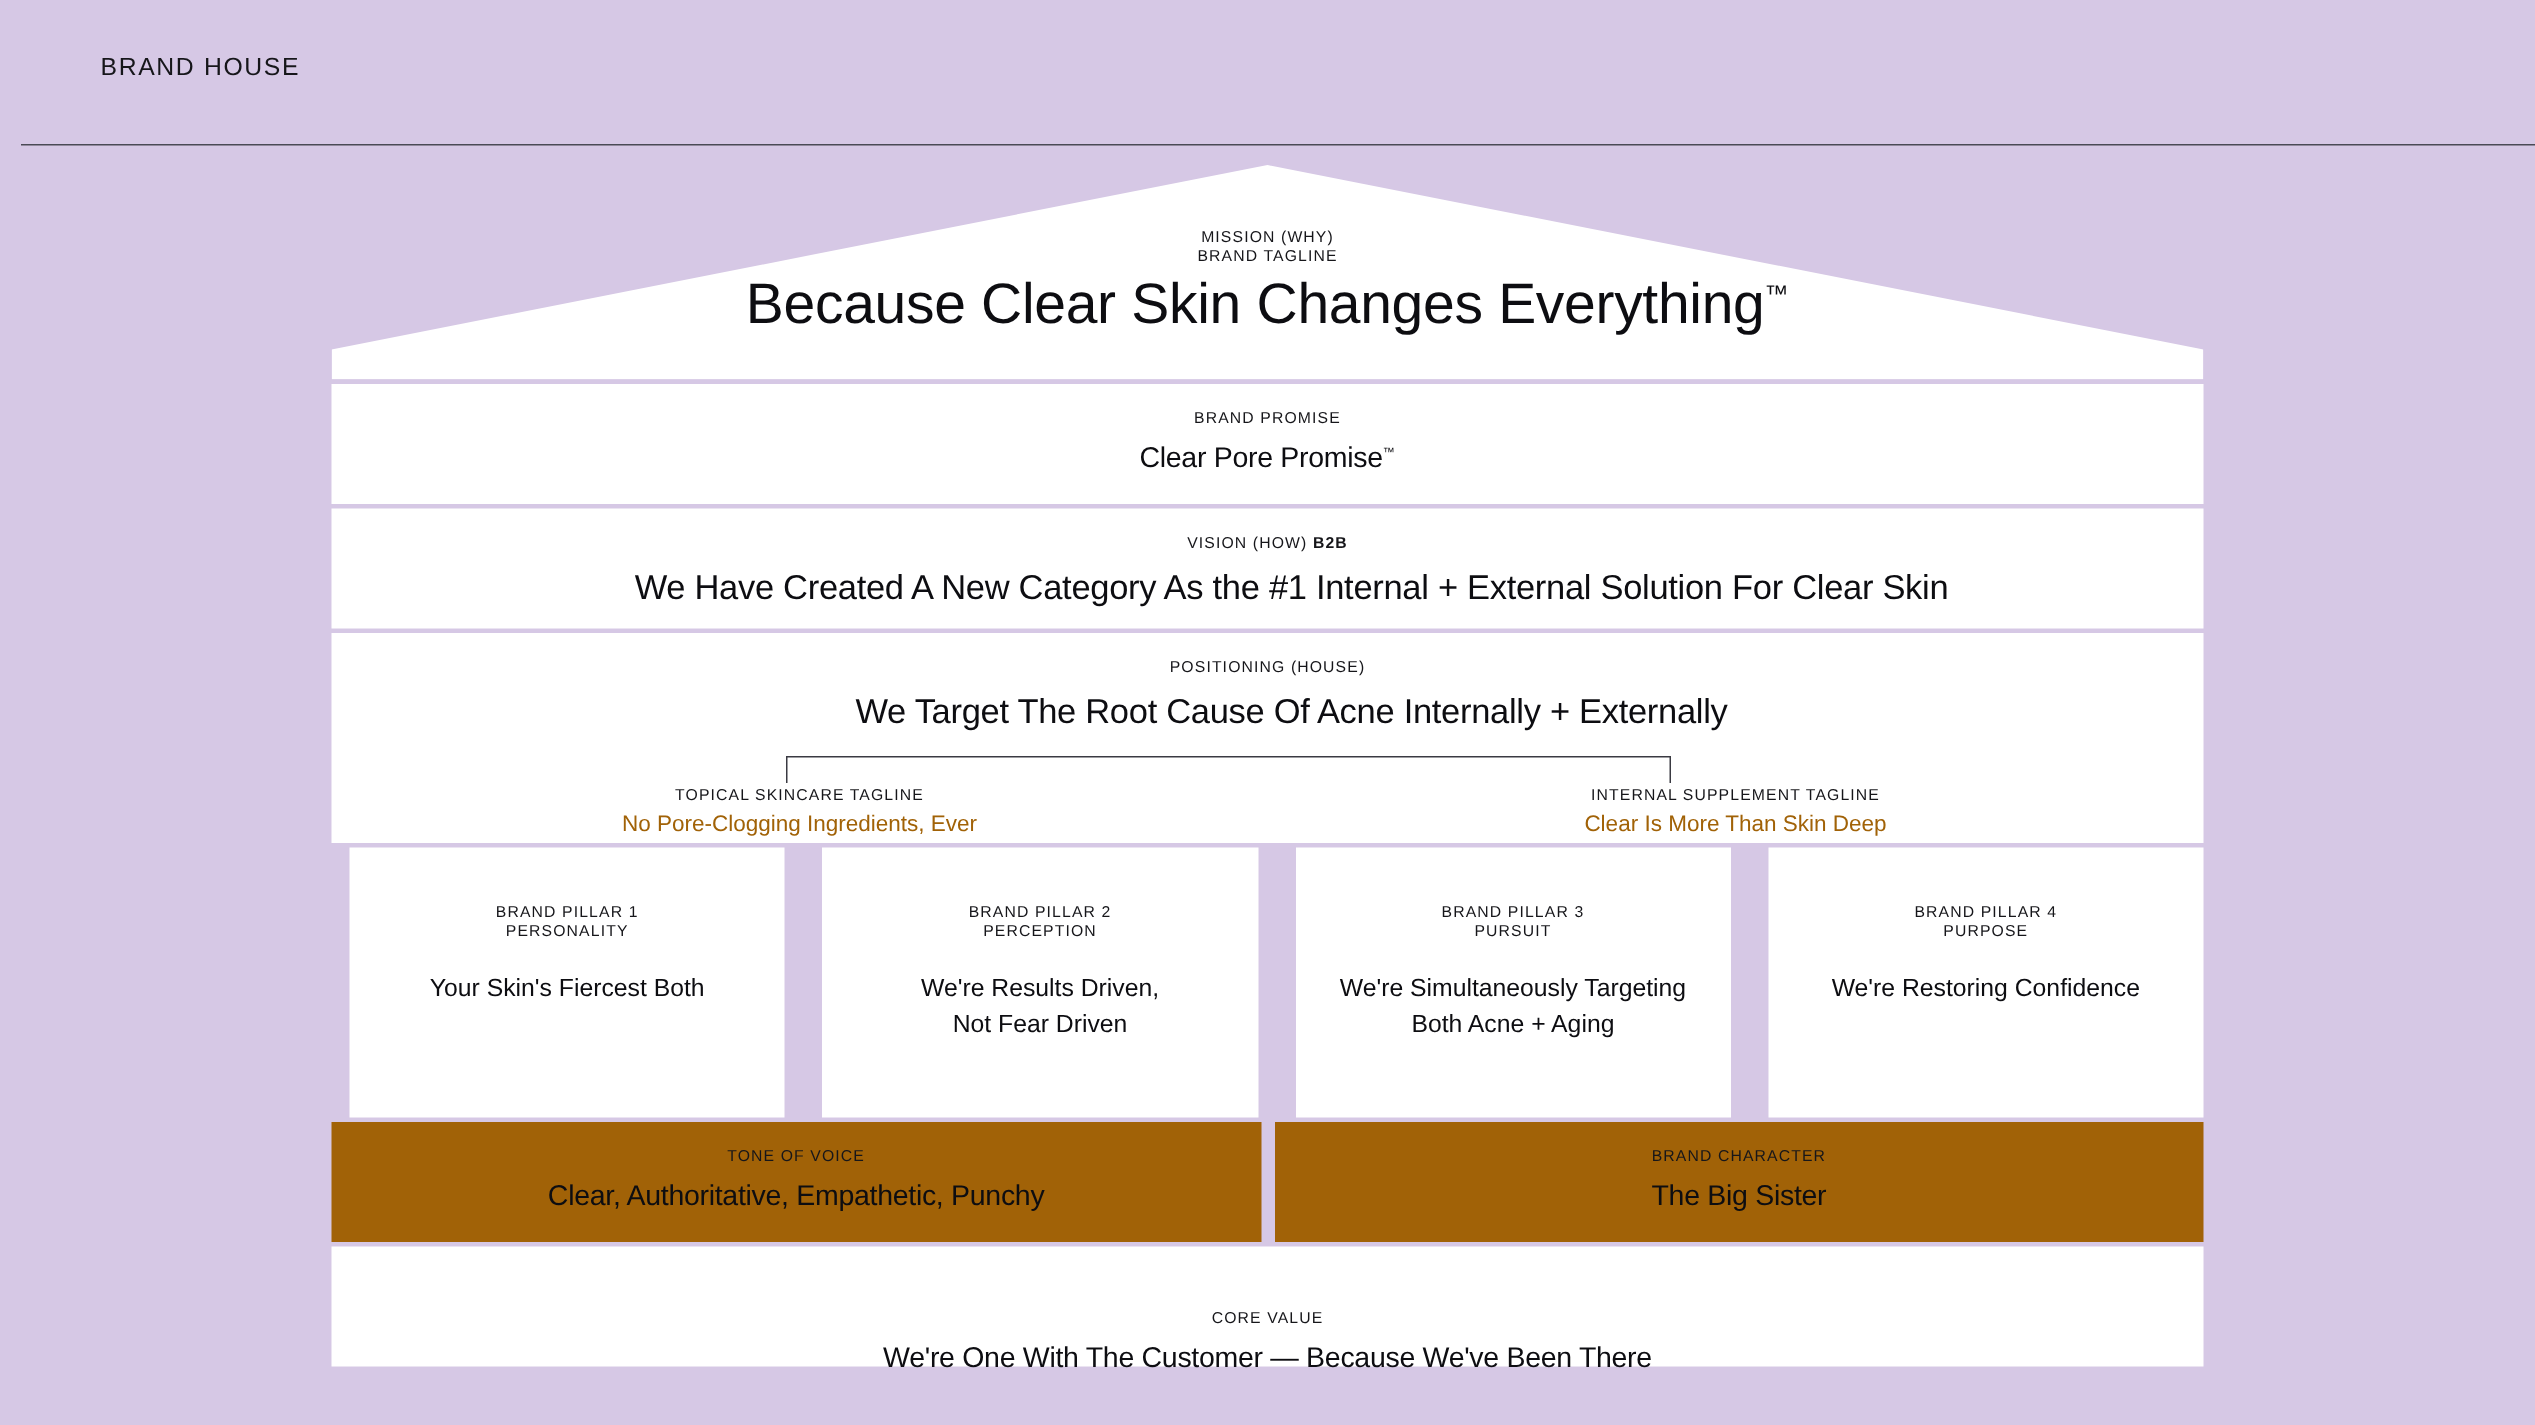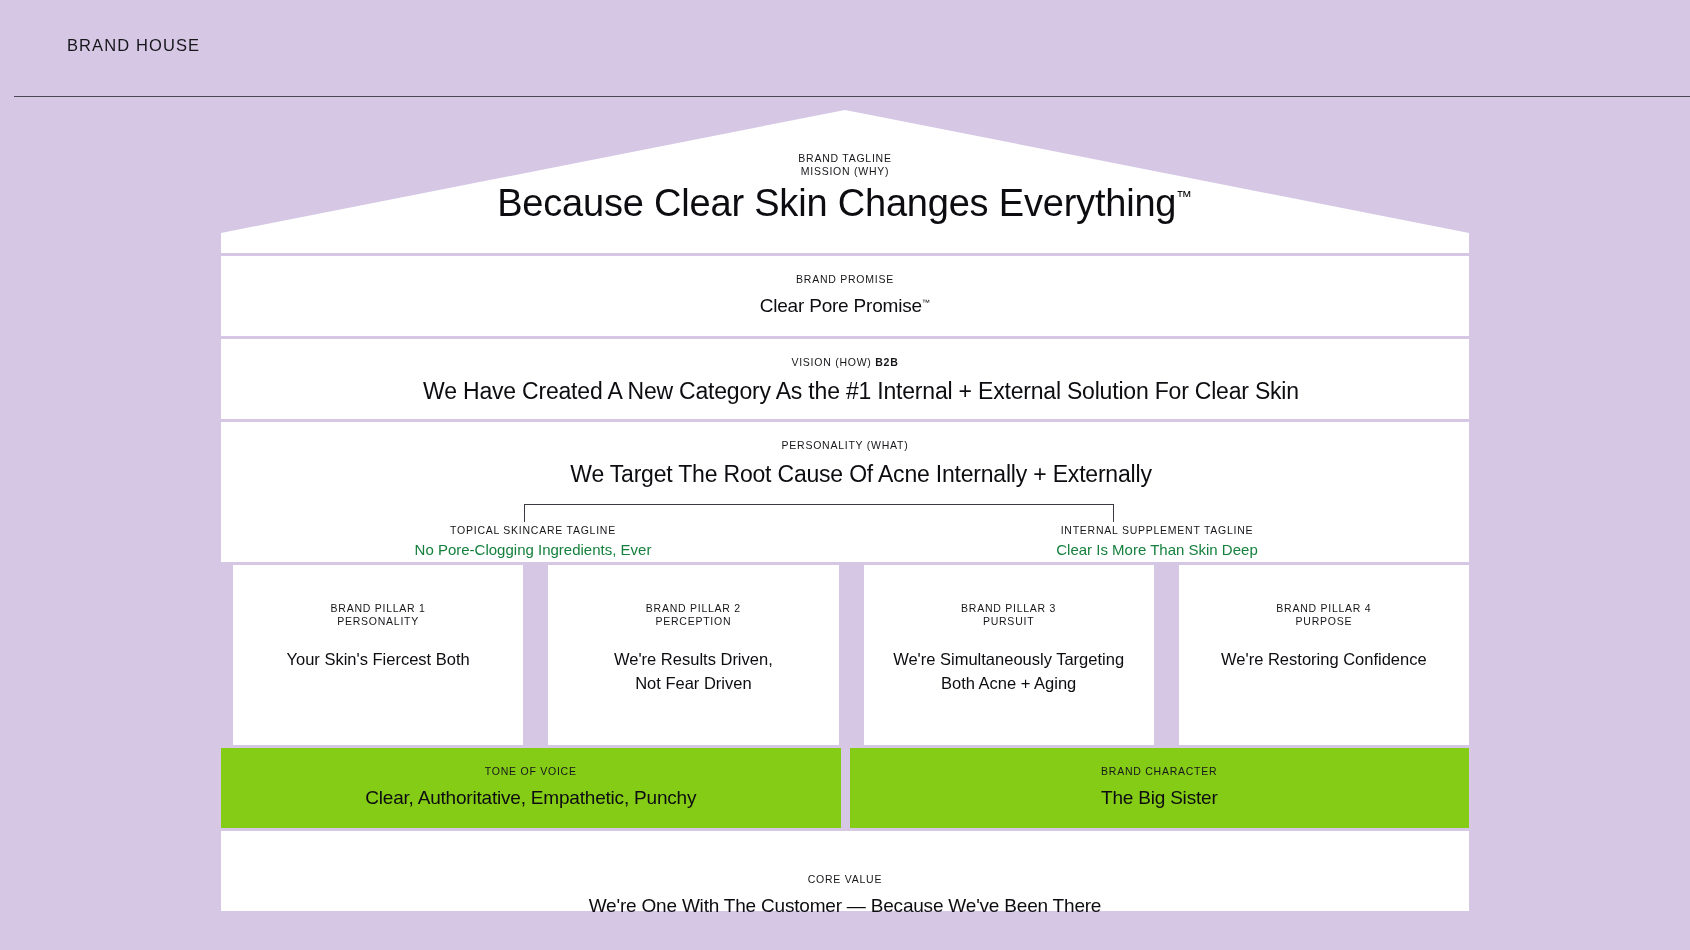--- a/index.html
+++ b/index.html
@@ -168,21 +168,21 @@
     width: 100%;
     display: flex;
   }
   .sub-tagline {
     flex: 1 1 0;
     text-align: center;
   }
   .sub-tagline .eyebrow { margin-bottom: 4px; }
   .sub-tagline .value {
     font-size: 15px;
-    color: #15803d;
+    color: #a16207;
     line-height: 1.25;
   }
 
   
   #pillars-row {
     position: absolute;
     display: flex;
     gap: 25px;
     padding-left: 12px;
   }
@@ -206,21 +206,21 @@
   }
 
   
   #tone-row {
     position: absolute;
     display: flex;
     gap: 9px;
   }
   .tone-cell {
     flex: 1 1 0;
-    background: #84cc16;
+    background: #a16207;
     position: relative;
   }
   .tone-cell .cell-inner {
     position: absolute;
     left: 0;
     top: 17px;
     width: 100%;
   }
   .tone-cell .headline-lg { margin-top: 9px; }
 </style>
@@ -229,22 +229,22 @@
 
 <div id="app-header">
   <div id="page-title">BRAND HOUSE</div>
 </div>
 
 <div id="brand-house">
 
   <div id="roof-block">
     <div id="roof-shape"></div>
     <div class="roof-text" id="roof-labels">
+      <div class="eyebrow">MISSION (WHY)</div>
       <div class="eyebrow">BRAND TAGLINE</div>
-      <div class="eyebrow">MISSION (WHY)</div>
     </div>
     <div class="roof-text" id="roof-headline">
       <div class="headline-xl">
         <span>Because Clear Skin Changes Everything</span><span class="tm">™</span>
       </div>
     </div>
   </div>
 
   <div class="band" id="promise-band">
     <div class="band-inner">
@@ -260,21 +260,21 @@
       <div class="eyebrow">
         <span>VISION (HOW)</span>
         <span class="bold">B2B</span>
       </div>
       <div class="headline-md">We Have Created A New Category As the #1 Internal + External Solution For Clear Skin</div>
     </div>
   </div>
 
   <div class="band" id="positioning-band">
     <div class="band-inner">
-      <div class="eyebrow">PERSONALITY (WHAT)</div>
+      <div class="eyebrow">POSITIONING (HOUSE)</div>
       <div class="headline-md">We Target The Root Cause Of Acne Internally + Externally</div>
     </div>
     <div id="positioning-bracket"></div>
     <div id="sub-taglines">
       <div class="sub-tagline">
         <div class="eyebrow">TOPICAL SKINCARE TAGLINE</div>
         <div class="value">No Pore-Clogging Ingredients, Ever</div>
       </div>
       <div class="sub-tagline">
         <div class="eyebrow">INTERNAL SUPPLEMENT TAGLINE</div>

